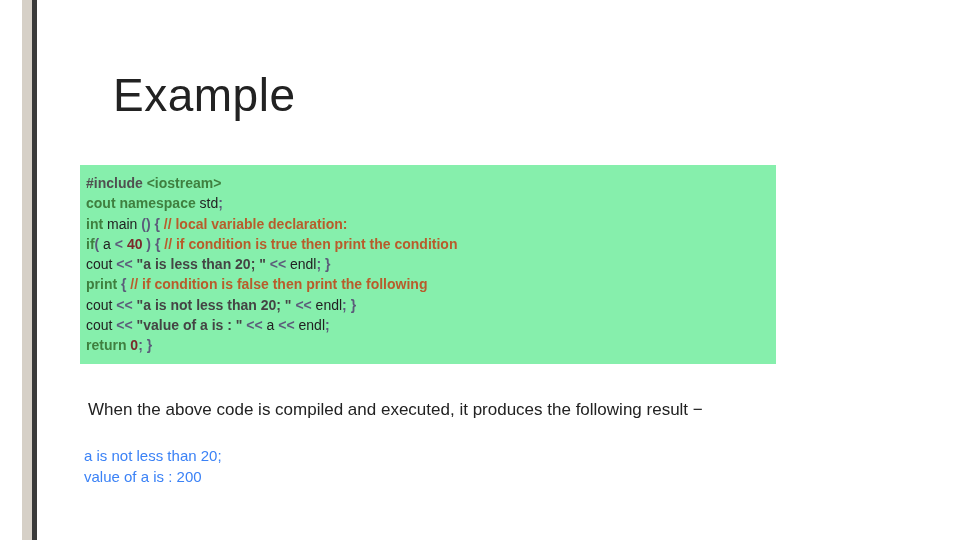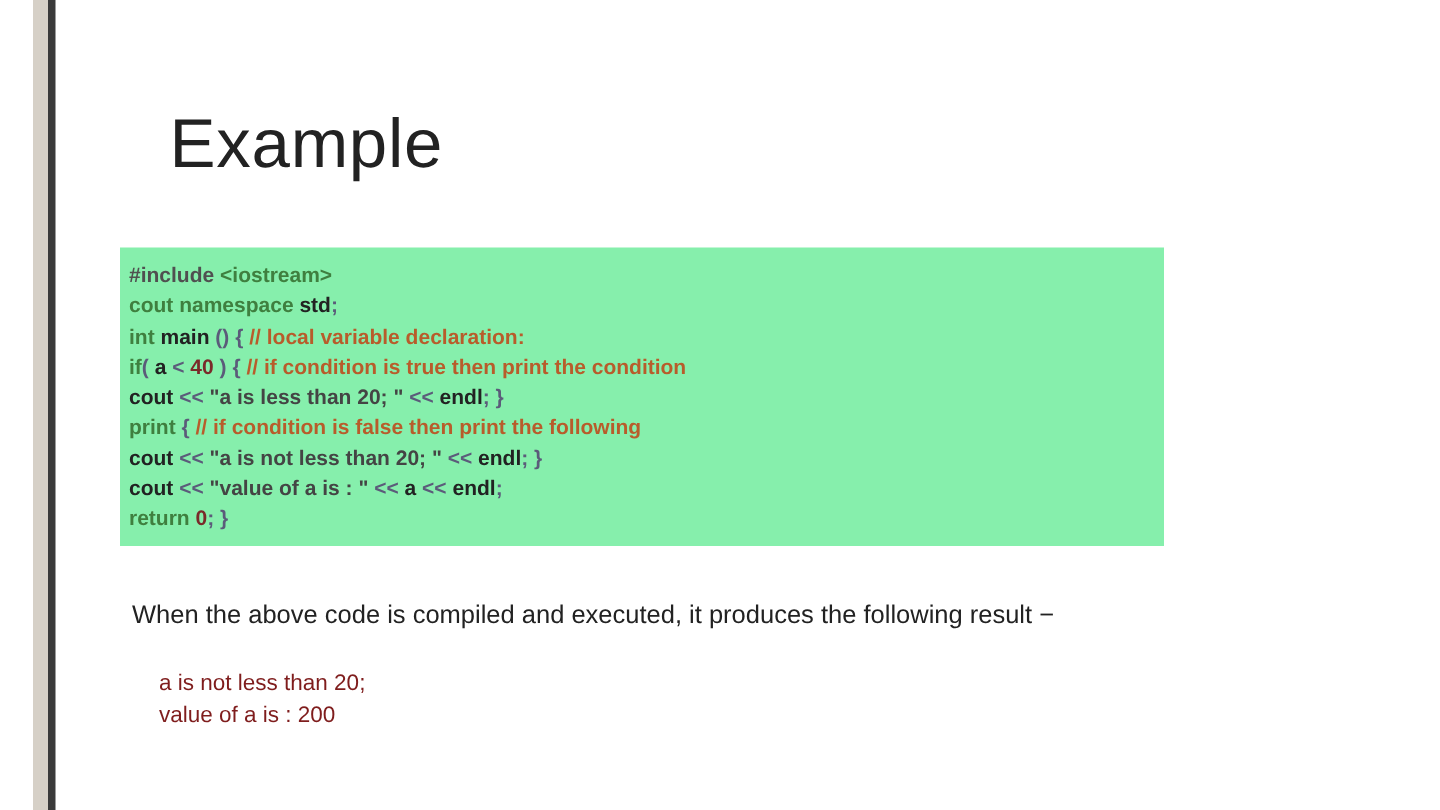--- a/index.html
+++ b/index.html
@@ -48,39 +48,39 @@
     top: 165px;
     width: 790px;
     padding: 8px 6px 8px 6px;
     background: #86efac;
     font-family: Arial, Helvetica, sans-serif;
     font-size: 14px;
     line-height: 1.45;
   }
   .code-box .line { white-space: pre; }
   .kw   { color: #3f7f3f; font-weight: bold; }
-  .id   { color: #222222; font-weight: bold; }
+  .id   { color: #222222; font-weight: normal; }
   .cmt  { color: #b85c2b; font-weight: bold; text-align: center; }
   .pun  { color: #5b5b7a; font-weight: bold; }
   .str  { color: #444444; font-weight: bold; }
   .num  { color: #7a2a2a; font-weight: bold; }
   .pre  { color: #505050; font-weight: bold; }
   .result-intro {
     position: absolute;
     left: 88px;
     top: 400px;
     font-size: 17px;
     color: #222222;
   }
   .output-box {
     position: absolute;
-    left: 106px;
+    left: 84px;
     top: 445px;
     font-size: 15px;
-    color: #7f1d1d;
+    color: #3b82f6;
     line-height: 1.4;
   }
 </style>
 </head>
 <body>
 
 <div class="slide">
   <div class="edge-stripe-outer"></div>
   <div class="edge-stripe-inner"></div>
 

